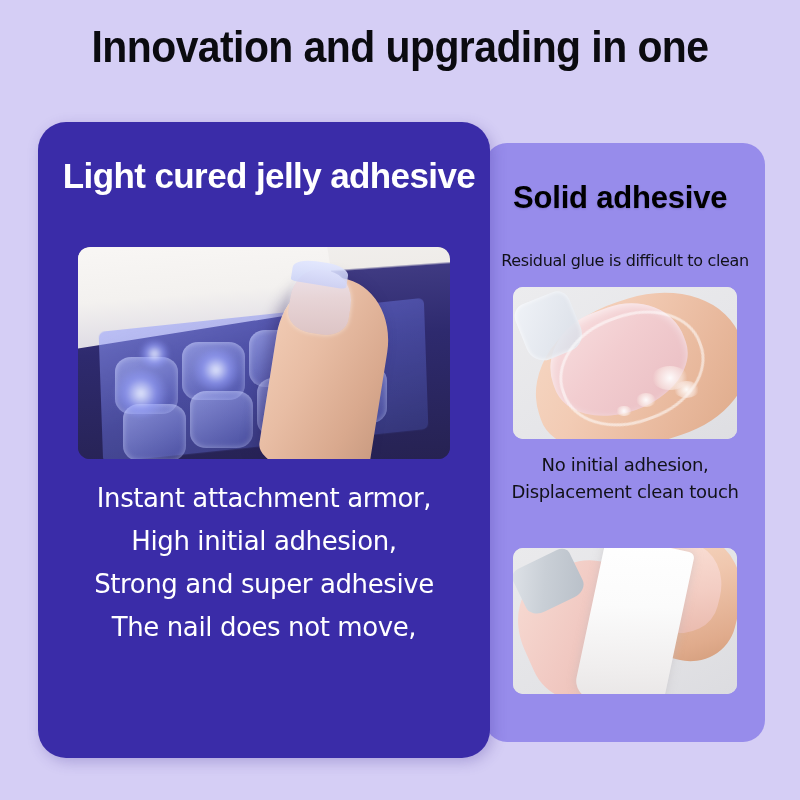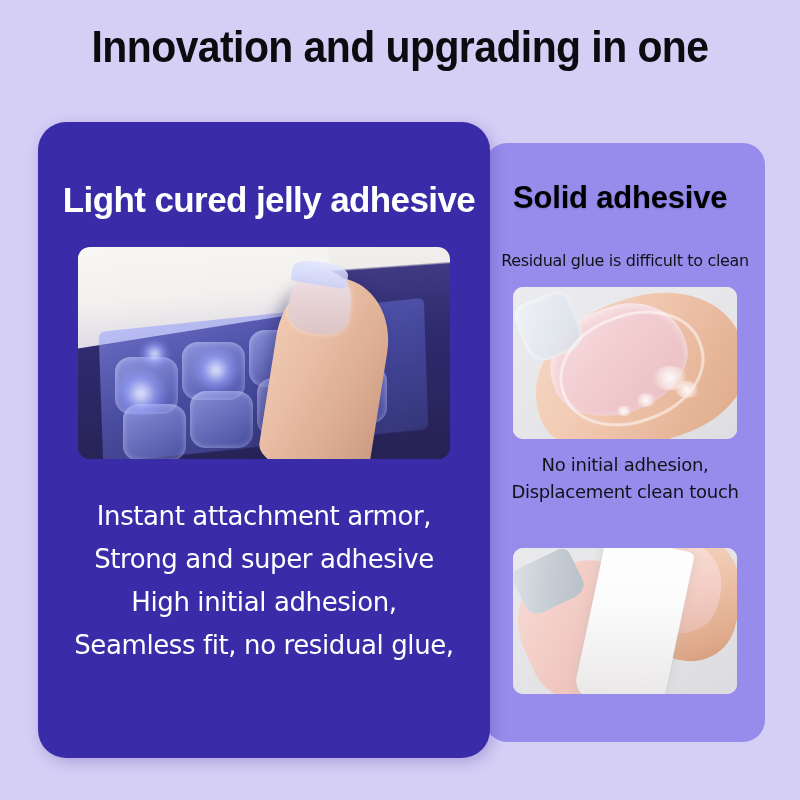--- a/index.html
+++ b/index.html
@@ -98,33 +98,32 @@
   #panel-jelly .panel-heading {
     position:absolute;
     left:15px; top:34px; width:432px;
     text-align:center;
     color:#ffffff;
     font-family:"Liberation Sans", sans-serif;
     font-weight:bold;
     font-size:35px;
     letter-spacing:-0.6px;
     white-space:nowrap;
-    margin-top:24px;
   }
   .photo-jelly {
     position:absolute;
     left:40px; top:125px;
     width:372px; height:212px;
     border-radius:12px;
     overflow:hidden;
     background:#2a2060;
   }
   #panel-jelly .panel-lines {
     position:absolute;
-    left:6px; top:373px; width:440px;
+    left:6px; top:355px; width:440px;
     text-align:center;
     color:#ffffff;
     font-family:"DejaVu Sans", sans-serif;
     font-size:26px;
     line-height:43px;
     letter-spacing:-0.4px;
   }
   #panel-jelly .panel-lines div { white-space:nowrap; }
 
   
@@ -312,18 +311,18 @@
       <div class="uv-glow" style="left:30%; top:48%; width:14%; height:20%;"></div>
       <div class="uv-glow" style="left:16%; top:44%; width:9%; height:13%;"></div>
       <div class="uv-finger"></div>
       <div class="uv-nail"></div>
       <div class="uv-tip"></div>
     </div>
   </div>
 
   <div class="panel-lines">
     <div>Instant attachment armor,</div>
+    <div>High initial adhesion,</div>
     <div>Strong and super adhesive</div>
-    <div>High initial adhesion,</div>
-    <div>Seamless fit, no residual glue,</div>
+    <div>The nail does not move,</div>
   </div>
 
 </div>
 
 </body></html>

